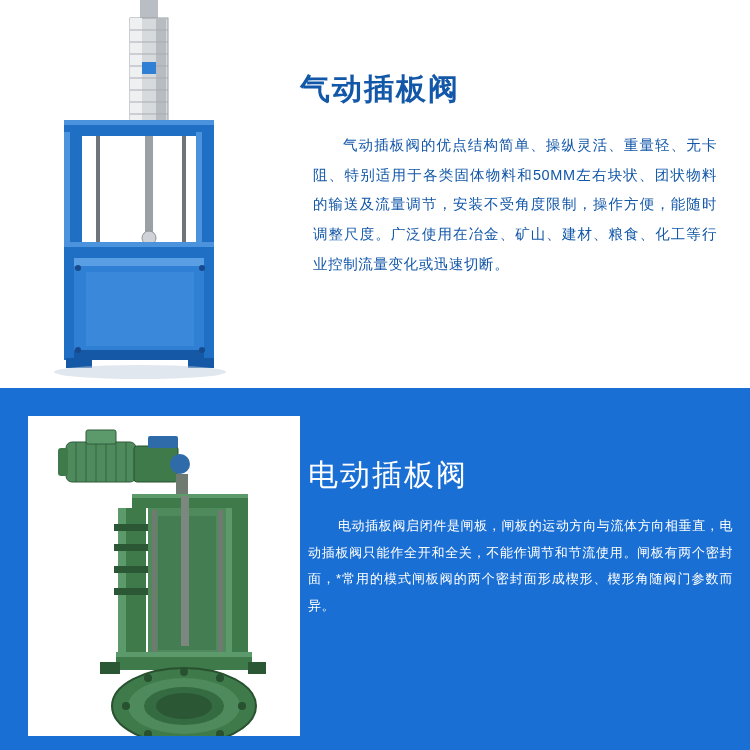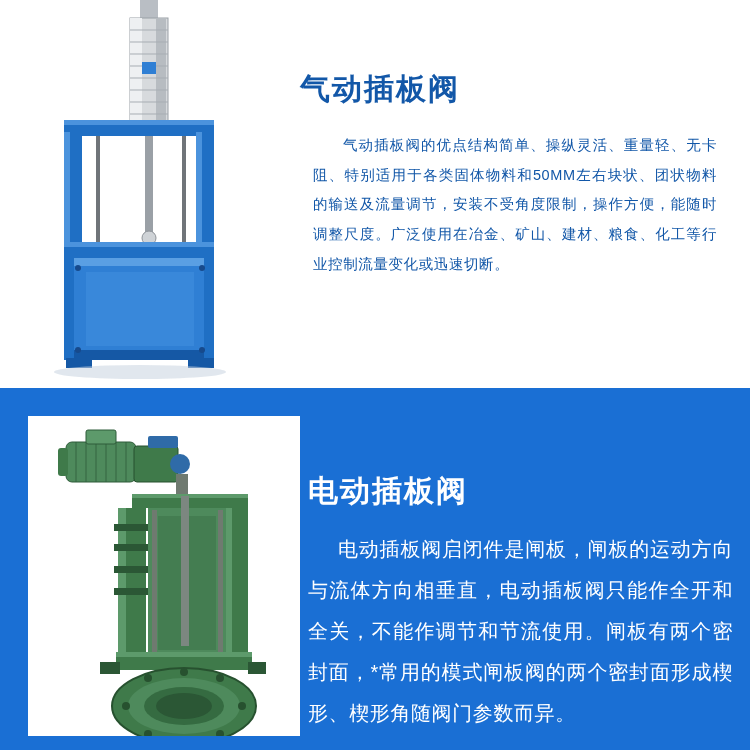--- a/index.html
+++ b/index.html
@@ -74,28 +74,28 @@
     background: #ffffff;
     overflow: hidden;
   }
   .sec2-text {
     position: absolute;
     left: 308px; top: 70px;
     width: 425px;
   }
   .title-white {
     font-size: 30px;
-    font-weight: bold;
+    font-weight: normal;
     color: #ffffff;
     letter-spacing: 2px;
-    margin: 16px 0 22px 0;
+    margin: 0 0 22px 0;
     line-height: 1.1;
   }
   .body-white {
-    font-size: 20px;
+    font-size: 13px;
     color: #ffffff;
     line-height: 2.05;
     text-indent: 30px;
     letter-spacing: 0.6px;
     margin: 0;
     text-align: justify;
   }
 
   svg { display: block; }
 </style>

